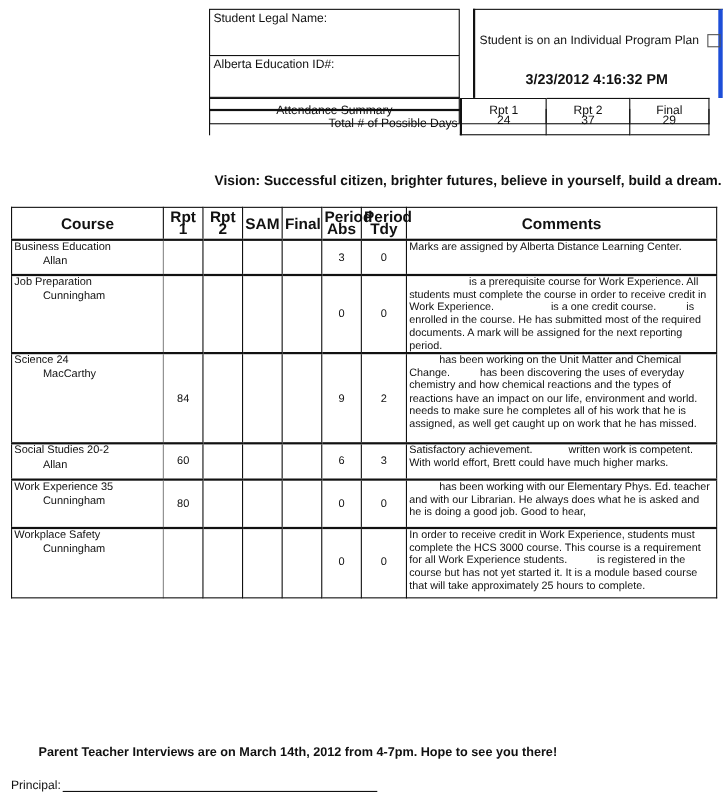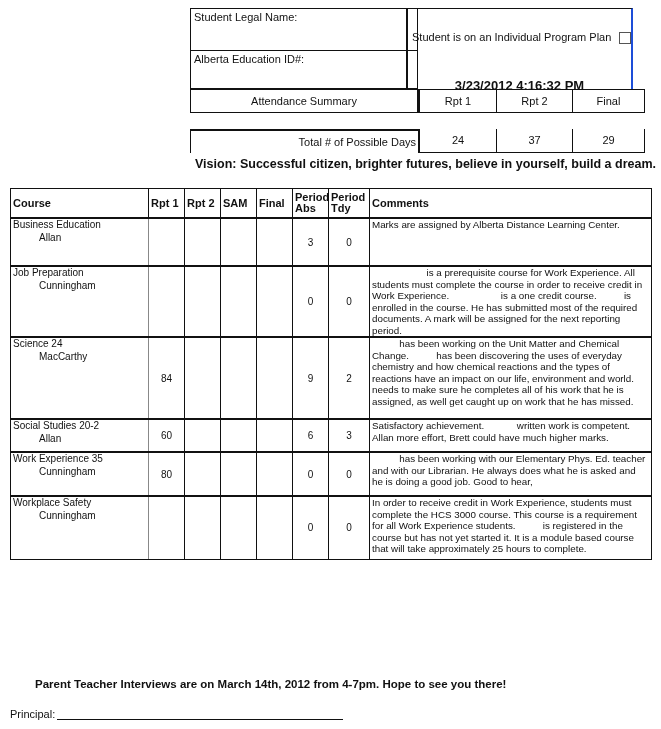--- a/index.html
+++ b/index.html
@@ -4,40 +4,40 @@
 <style>
   html, body { margin:0; padding:0; background:#fff; }
   body { width:661px; height:729px; position:relative; overflow:hidden;
          font-family:"Liberation Sans", sans-serif; color:#111; }
 
   
   .topbox { position:absolute; left:190px; top:8px; width:449px; height:129px; }
   .topbox .cell { position:absolute; box-sizing:border-box; font-size:11px; }
   .name-cell { left:0; top:0; width:228px; height:43px; border:1px solid #111; border-bottom:1px solid #111; padding:2px 3px; }
   .id-cell { left:0; top:43px; width:228px; height:38px; border-left:1px solid #111; border-right:1px solid #111; border-bottom:1px solid #111; padding:2px 3px; }
-  .ipp-cell { left:216px; top:0; width:227px; height:81px; border-top:1px solid #111; border-right:2px solid #1d4ed8; border-left:2px solid #111; }
+  .ipp-cell { left:240px; top:0; width:227px; height:81px; border-top:1px solid #111; border-right:4px solid #1d4ed8; border-left:2px solid #111; }
   .ipp-line { position:absolute; left:4px; top:22px; font-size:11px; white-space:nowrap; }
   .ipp-box { display:inline-block; width:10px; height:10px; border:1px solid #555; vertical-align:middle; margin-left:8px; }
-  .datestamp { position:absolute; left:0; right:0; top:55px; text-align:center; font-weight:bold; font-size:13px;margin-top:14px; }
+  .datestamp { position:absolute; left:0; right:0; top:55px; text-align:center; font-weight:bold; font-size:13px; }
   .att-row { top:81px; height:24px; }
-  .tot-row { top:121px; height:24px; }
+  .tot-row { top:91px; height:24px; }
   .att-label { left:0; width:228px; border:1px solid #111; border-top:1px solid #111; text-align:center; line-height:22px; }
   .tot-label { left:0; width:228px; border-left:1px solid #111; border-top:2px solid #111; text-align:right; padding-right:2px; line-height:22px; font-size:12px; }
   .att-col { border-top:1px solid #111; border-right:1px solid #111; border-bottom:1px solid #111; text-align:center; line-height:22px; }
   .tot-col { border-right:1px solid #111; text-align:center; line-height:22px; font-size:13px; border-bottom:1px solid #111; }
   .c1 { left:228px; width:79px; border-left:2px solid #111; }
   .c2 { left:307px; width:76px; }
   .c3 { left:383px; width:72px; }
 
   .vision { position:absolute; left:195px; top:157px; font-size:12.5px; font-weight:bold; white-space:nowrap; }
 
   
   table.grades { position:absolute; left:10px; top:188px; width:641px; border-collapse:collapse; table-layout:fixed; font-size:10px; }
   table.grades th, table.grades td { border:1px solid #111; padding:0 2px; vertical-align:top; }
-  table.grades th { font-weight:bold; text-align:left; vertical-align:middle; font-size:11px; height:28px; line-height:11px; }
+  table.grades th { font-weight:bold; text-align:center; vertical-align:middle; font-size:14px; height:28px; line-height:11px; }
   table.grades td.num { text-align:center; vertical-align:middle; }
   table.grades tr.row td { border-top:2px solid #111; }
   table.grades td.course { border-right:1px solid #888; }
   .course-name { display:block; line-height:11px; }
   .teacher { display:block; padding-left:26px; line-height:13px; margin-top:1px; }
   .comment { line-height:11.5px; font-size:9.8px; padding-top:0; }
 
   .interviews { position:absolute; left:35px; top:678px; font-size:11.5px; font-weight:bold; white-space:nowrap; }
   .principal { position:absolute; left:10px; top:679px; font-size:11px; white-space:nowrap;margin-top:28px; }
   .sig-line { display:inline-block; width:286px; border-bottom:1px solid #111; height:12px; vertical-align:bottom; margin-left:2px; }
@@ -89,21 +89,21 @@
       <th>Rpt 1</th>
       <th>Rpt 2</th>
       <th>SAM</th>
       <th>Final</th>
       <th><span>Period</span><br><span>Abs</span></th>
       <th><span>Period</span><br><span>Tdy</span></th>
       <th>Comments</th>
     </tr>
   </thead>
   <tbody id="grade-rows">
-      <tr class="row" style="height: 48px;">
+      <tr class="row" style="height: 32px;">
         <td class="course">
           <span class="course-name">Business Education</span>
           <span class="teacher">Allan</span>
         </td>
         <td class="num"></td>
         <td class="num"></td>
         <td class="num"></td>
         <td class="num"></td>
         <td class="num">3</td>
         <td class="num">0</td>
@@ -139,21 +139,21 @@
         <td class="course">
           <span class="course-name">Social Studies 20-2</span>
           <span class="teacher">Allan</span>
         </td>
         <td class="num">60</td>
         <td class="num"></td>
         <td class="num"></td>
         <td class="num"></td>
         <td class="num">6</td>
         <td class="num">3</td>
-        <td class="comment" style="white-space:pre-wrap">Satisfactory achievement.            written work is competent. Allan more effort, Brett could have much higher marks.</td>
+        <td class="comment" style="white-space:pre-wrap">Satisfactory achievement.            written work is competent. With world effort, Brett could have much higher marks.</td>
       </tr>
       <tr class="row" style="height: 44px;">
         <td class="course">
           <span class="course-name">Work Experience 35</span>
           <span class="teacher">Cunningham</span>
         </td>
         <td class="num">80</td>
         <td class="num"></td>
         <td class="num"></td>
         <td class="num"></td>

